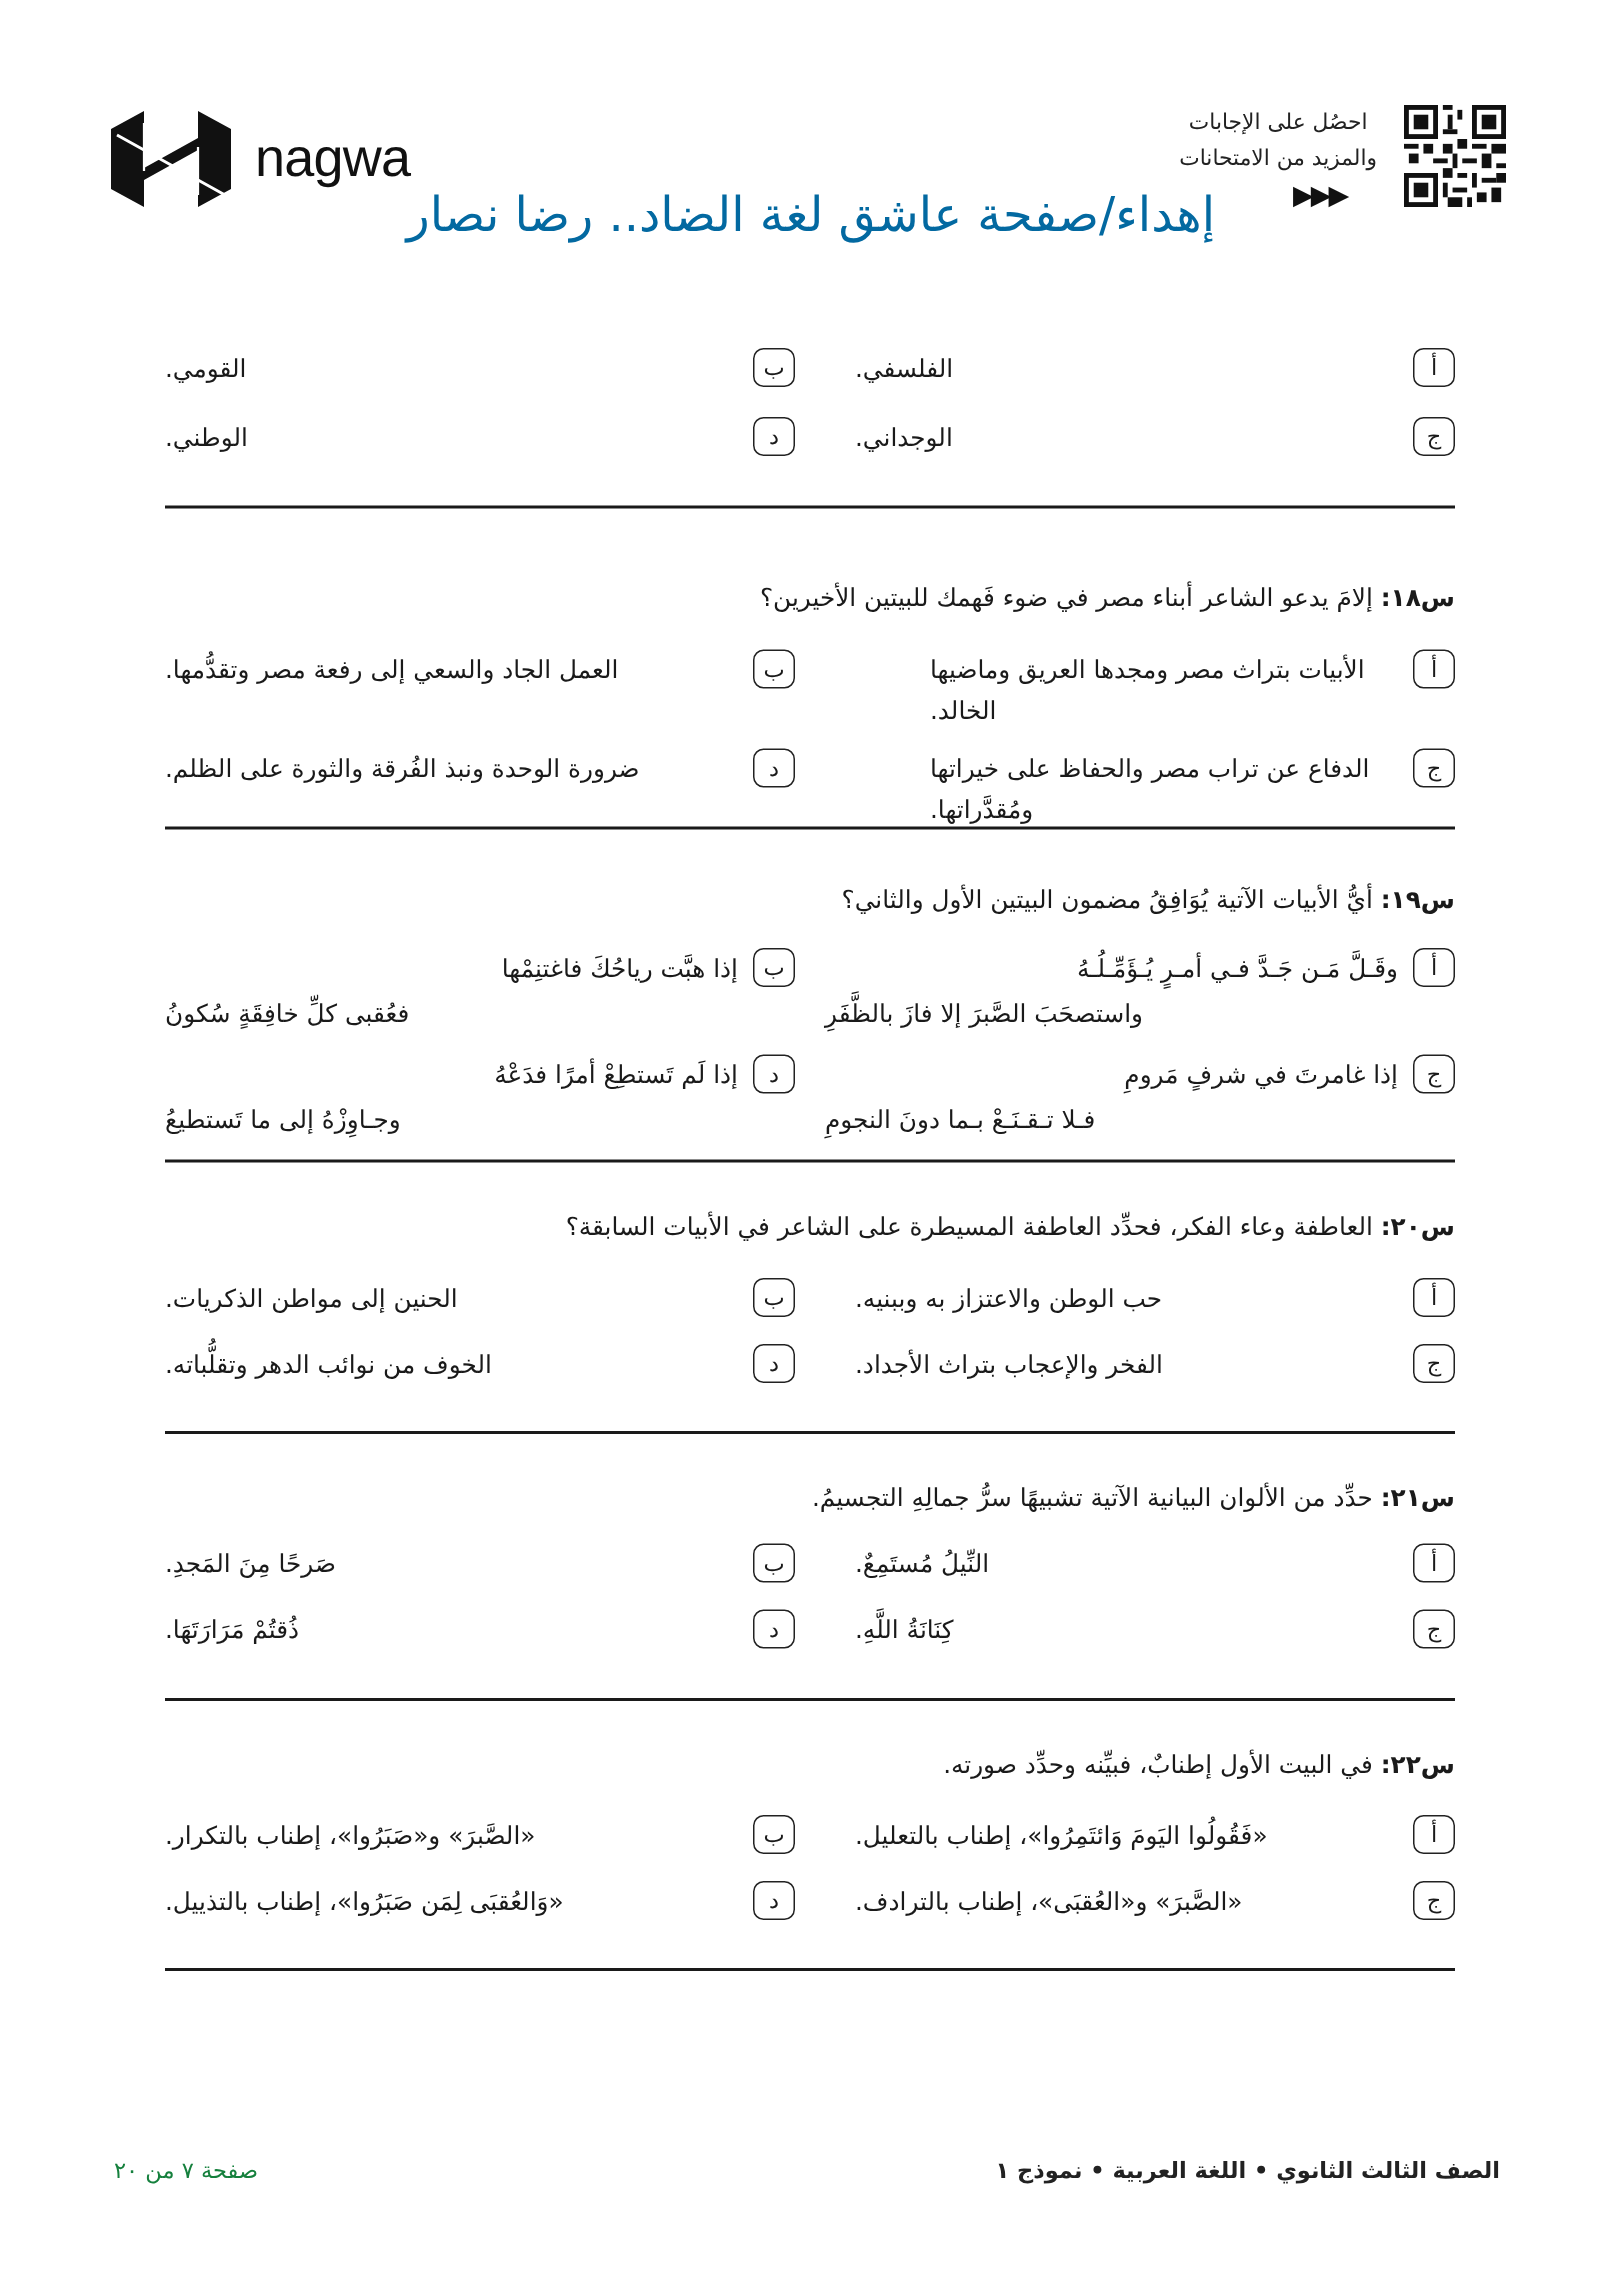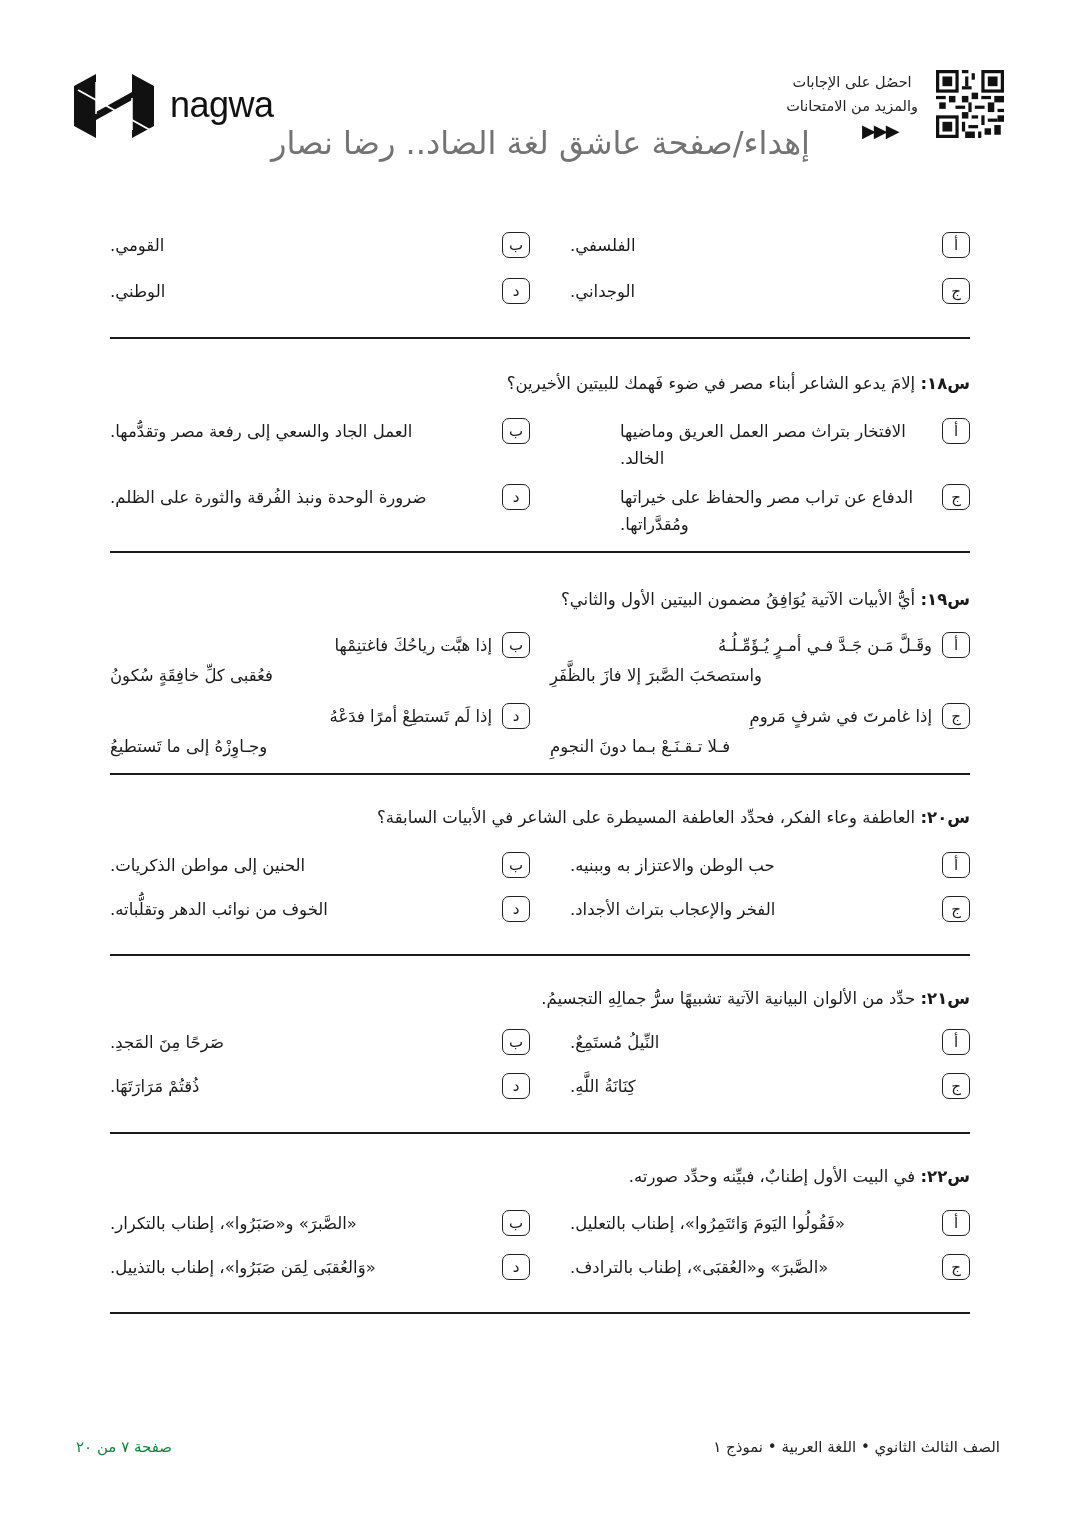--- a/index.html
+++ b/index.html
@@ -5,38 +5,38 @@
   html, body { margin: 0; padding: 0; background: #ffffff; }
   body { width: 1080px; height: 1527px; position: relative; font-family: "DejaVu Sans", sans-serif; color: #1a1a1a; overflow: hidden; }
   .page { position: absolute; left: 0; top: 0; width: 1080px; height: 1424px; }
 
   
   .logo { position: absolute; left: 74px; top: 72px; width: 80px; height: 68px; }
   .brand { position: absolute; left: 170px; top: 84px; font-family: "Liberation Sans", sans-serif; font-size: 36px; color: #111; letter-spacing: -0.5px; }
   .qr { position: absolute; left: 936px; top: 70px; width: 68px; height: 68px; }
   .qr-text { position: absolute; right: 162px; top: 70px; direction: rtl; text-align: center; font-family: "DejaVu Sans", sans-serif; font-size: 14.5px; line-height: 24px; color: #222; }
   .arrows { position: absolute; left: 862px; top: 120px; font-size: 18px; letter-spacing: -2px; color: #111; }
-  .dedication { position: absolute; right: 270px; top: 124px; direction: rtl; font-family: "DejaVu Sans", sans-serif; font-size: 32px; color: #737373; white-space: nowrap; }
+  .dedication { position: absolute; right: 270px; top: 124px; direction: rtl; font-family: "DejaVu Sans", sans-serif; font-size: 32px; color: #0369a1; white-space: nowrap; }
 
   
   .q { position: absolute; left: 110px; width: 860px; direction: rtl; }
   .q-title { font-size: 16.5px; line-height: 26px; text-align: right; white-space: nowrap; }
   .q-title .qn { font-weight: bold; }
   .opt { position: absolute; direction: rtl; display: flex; align-items: flex-start; gap: 10px; font-size: 16.5px; line-height: 27px; }
   .opt.r { right: 0; width: 400px; }
   .opt.l { right: 440px; width: 420px; }
   .badge { flex: 0 0 auto; width: 28px; height: 26px; border: 1.5px solid #222; border-radius: 7px; display: flex; align-items: center; justify-content: center; font-size: 15px; line-height: 1; box-sizing: border-box; margin-top: 0px; }
   .opt-text { flex: 1 1 auto; text-align: left; }
   .verse { flex: 1 1 auto; position: relative; height: 58px; }
   .verse .v1 { position: absolute; right: 0; top: 0; white-space: nowrap; }
   .verse .v2 { position: absolute; left: 0; top: 30px; white-space: nowrap; }
   .sep { position: absolute; left: 110px; width: 860px; height: 2px; background: #1a1a1a; }
 
   
-  .footer-right { position: absolute; right: 80px; top: 1438px; direction: rtl; font-size: 15px; color: #222; }
+  .footer-right { position: absolute; right: 80px; top: 1438px; direction: rtl; font-size: 15px; color: #222; font-weight: bold; }
   .footer-left { position: absolute; left: 76px; top: 1438px; direction: rtl; font-size: 15px; color: #15803d; }
 </style>
 </head>
 <body>
 
 <div class="page">
 
   <svg class="logo" viewBox="0 0 80 68">
     <polygon points="0,14 22,2 22,40 58,20 58,2 80,14 80,54 58,66 58,28 22,48 22,66 0,54" fill="#111"></polygon>
     <polyline points="4,18 40,38 76,58" stroke="#fff" stroke-width="2" fill="none"></polyline>
@@ -106,25 +106,25 @@
         <span class="badge">ج</span>
         <span class="opt-text">الوجداني.</span>
       </div>
     <div class="opt l" style="top:92px;">
         <span class="badge">د</span>
         <span class="opt-text">الوطني.</span>
       </div>
   </div>
   <div class="sep" style="top:337px;"></div>
 
-  <div class="q" style="top:371px; height:170px;">
+  <div class="q" style="top:386px; height:170px;">
     <div class="q-title"><span class="qn">س١٨:</span><span> إلامَ يدعو الشاعر أبناء مصر في ضوء فَهمك للبيتين الأخيرين؟</span></div>
     <div class="opt r" style="top:47px; width:350px;">
         <span class="badge">أ</span>
-        <span class="opt-text">الافتخار بتراث مصر العمل العريق وماضيها الخالد.</span>
+        <span class="opt-text">الأبيات بتراث مصر ومجدها العريق وماضيها الخالد.</span>
       </div>
     <div class="opt l" style="top:47px;">
         <span class="badge">ب</span>
         <span class="opt-text">العمل الجاد والسعي إلى رفعة مصر وتقدُّمها.</span>
       </div>
     <div class="opt r" style="top:113px; width:350px;">
         <span class="badge">ج</span>
         <span class="opt-text">الدفاع عن تراب مصر والحفاظ على خيراتها ومُقدَّراتها.</span>
       </div>
     <div class="opt l" style="top:113px;">

